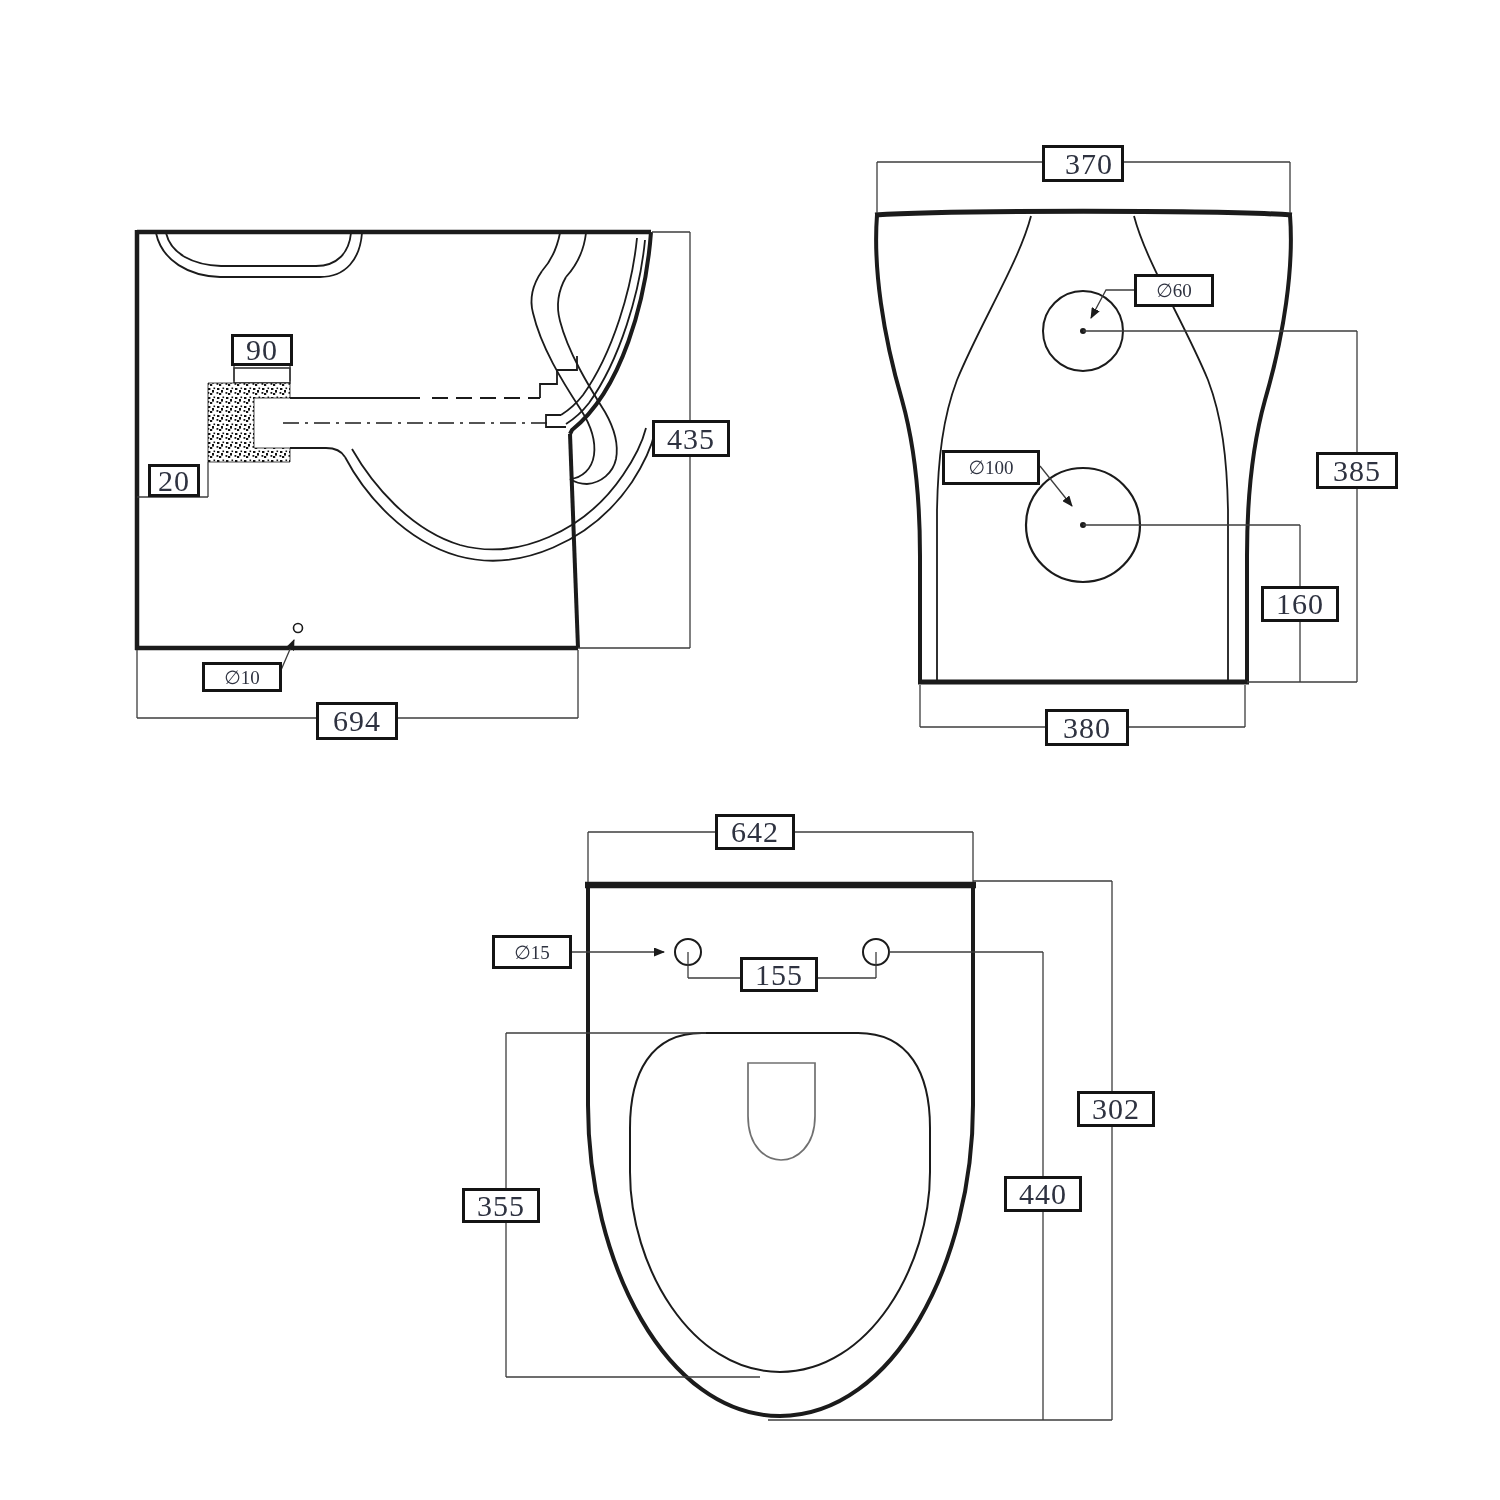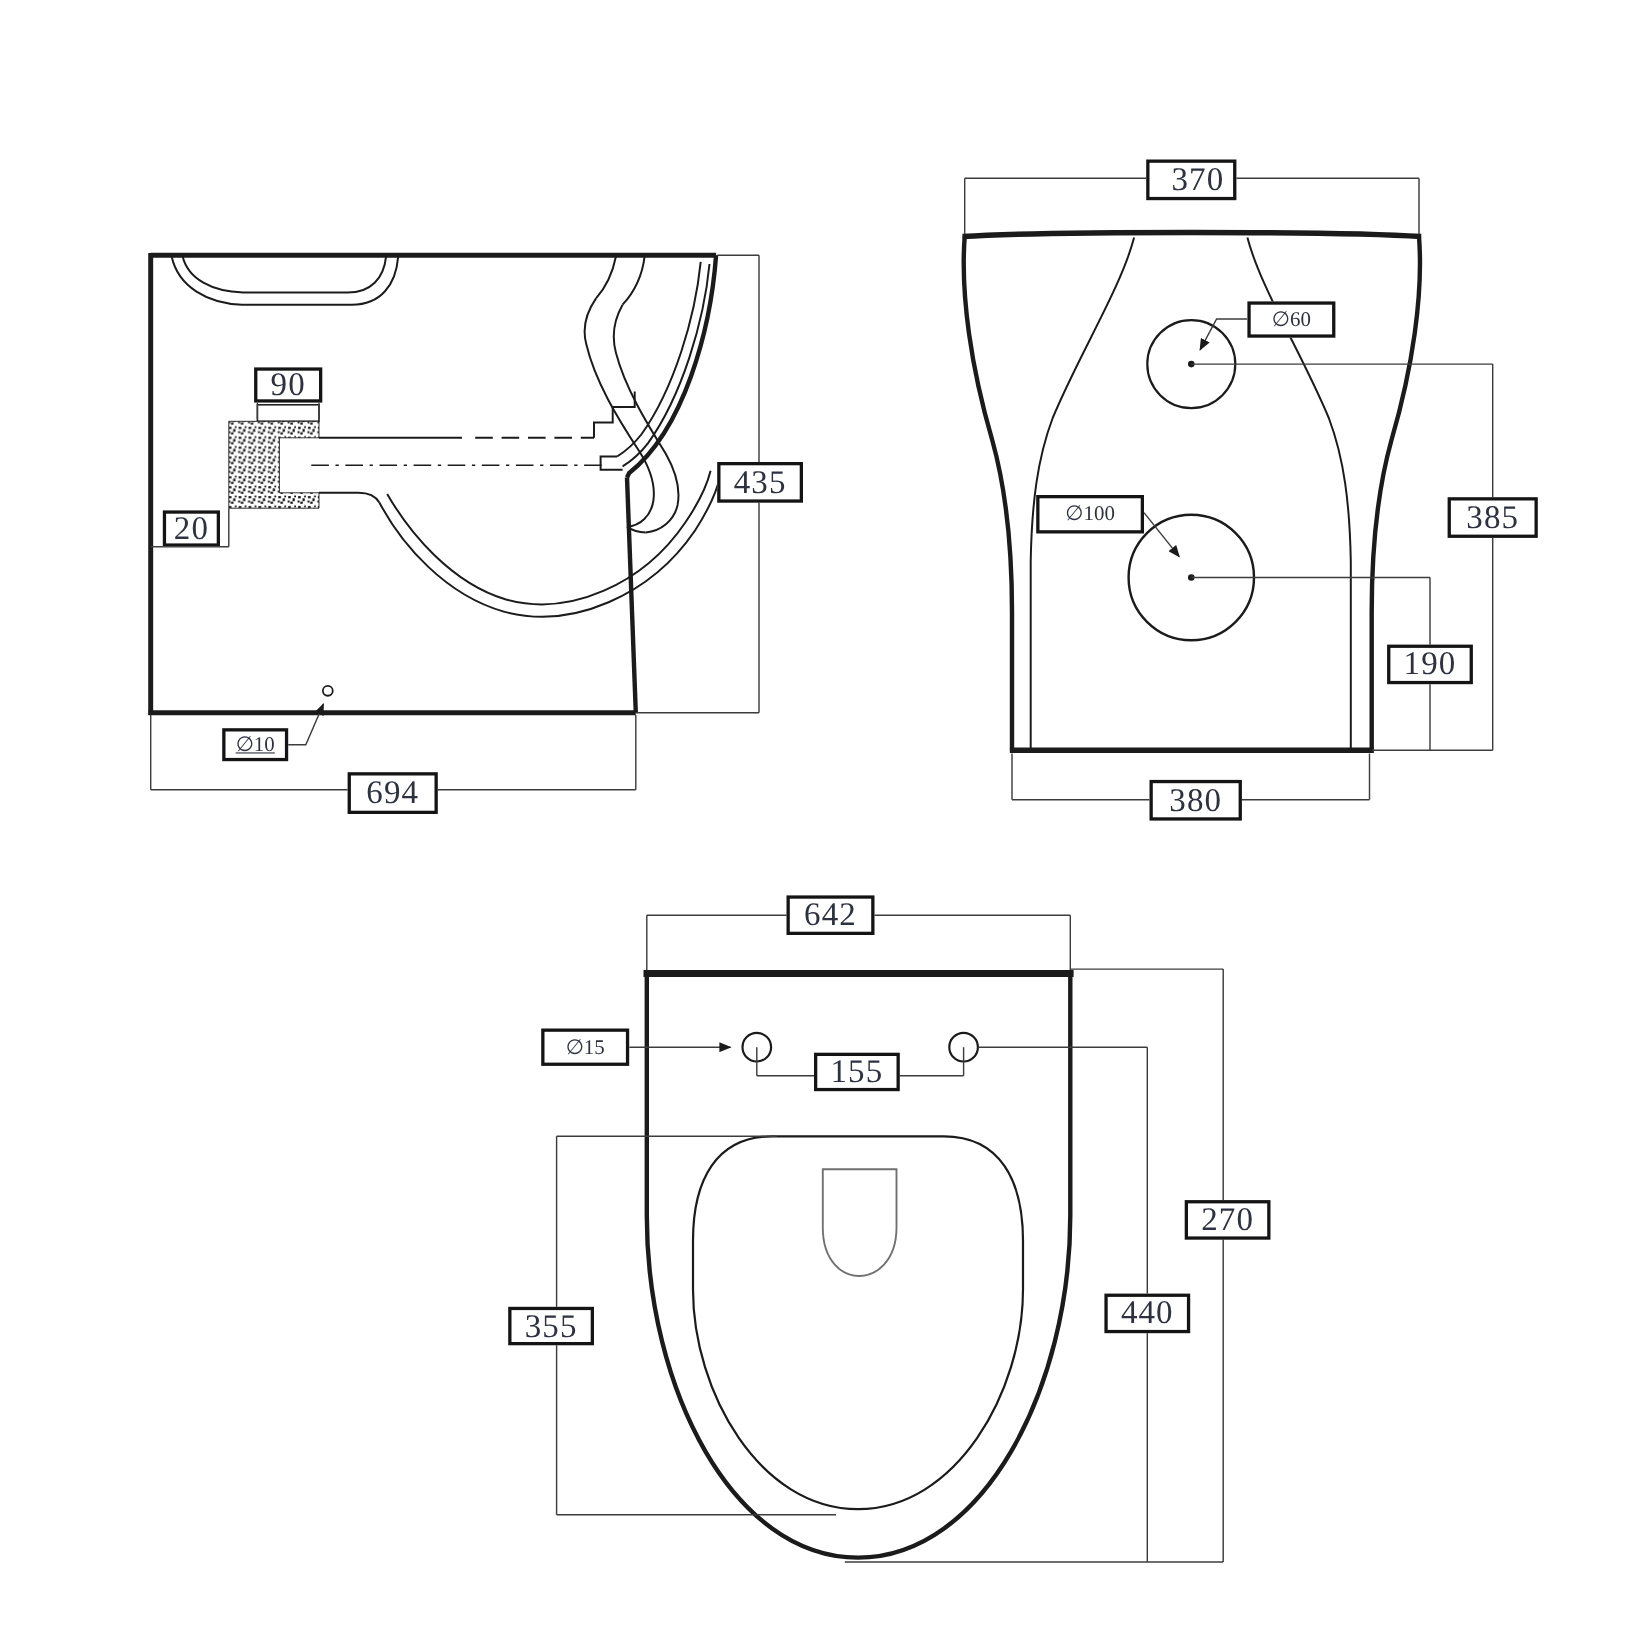--- a/index.html
+++ b/index.html
@@ -131,29 +131,29 @@
         <path d="M1043,952 V1420"></path>
         <path d="M572,952 H664" marker-end="url(#arr)"></path>
       </g>
     </g>
   </svg>
 
   <div class="dim-label" style="left:231px;top:334px;width:62px;height:32px;">90</div>
   <div class="dim-label" style="left:148px;top:464px;width:52px;height:33px;">20</div>
   <div class="dim-label" style="left:652px;top:420px;width:78px;height:37px;">435</div>
   <div class="dim-label" style="left:316px;top:702px;width:82px;height:38px;">694</div>
-  <div class="dim-label dia" style="left:202px;top:662px;width:60px;height:30px;text-decoration:underline;">∅10</div>
+  <div class="dim-label dia" style="left:202px;top:662px;width:80px;height:30px;">∅10</div>
 
   <div class="dim-label" style="left:1042px;top:145px;width:82px;height:37px;padding-left:12px;">370</div>
   <div class="dim-label dia" style="left:1134px;top:274px;width:80px;height:33px;">∅60</div>
   <div class="dim-label dia" style="left:942px;top:450px;width:98px;height:35px;">∅100</div>
   <div class="dim-label" style="left:1316px;top:452px;width:82px;height:37px;">385</div>
-  <div class="dim-label" style="left:1261px;top:586px;width:78px;height:36px;">190</div>
+  <div class="dim-label" style="left:1261px;top:586px;width:78px;height:36px;">160</div>
   <div class="dim-label" style="left:1045px;top:709px;width:84px;height:37px;">380</div>
 
   <div class="dim-label" style="left:715px;top:814px;width:80px;height:36px;">642</div>
   <div class="dim-label dia" style="left:492px;top:935px;width:80px;height:34px;">∅15</div>
   <div class="dim-label" style="left:740px;top:957px;width:78px;height:35px;">155</div>
   <div class="dim-label" style="left:462px;top:1188px;width:78px;height:35px;">355</div>
-  <div class="dim-label" style="left:1077px;top:1091px;width:78px;height:36px;">270</div>
+  <div class="dim-label" style="left:1077px;top:1091px;width:78px;height:36px;">302</div>
   <div class="dim-label" style="left:1004px;top:1176px;width:78px;height:36px;">440</div>
 
 </div>
 
 </body></html>

